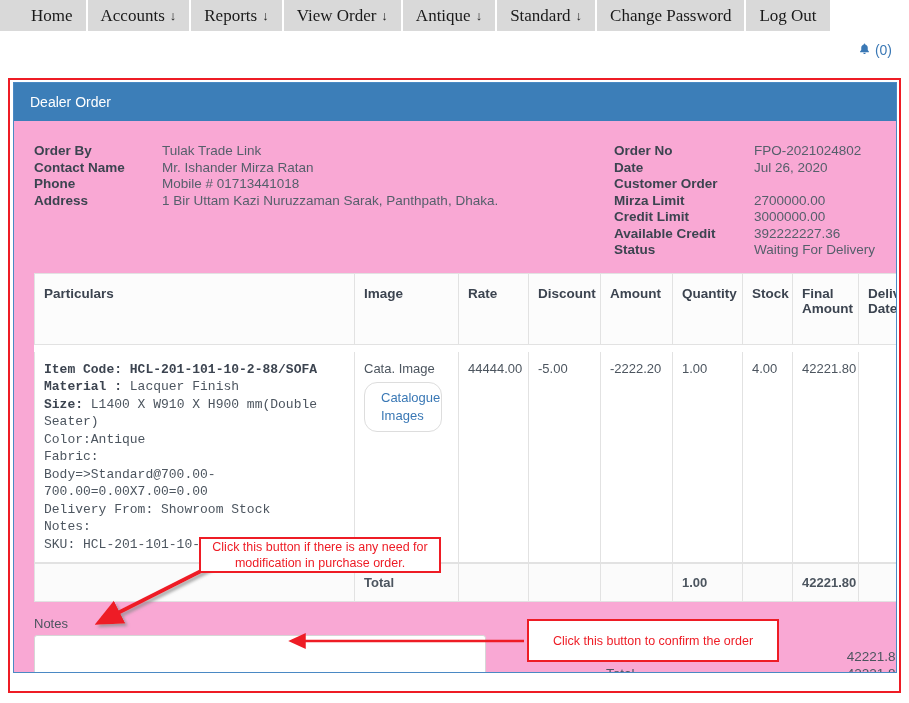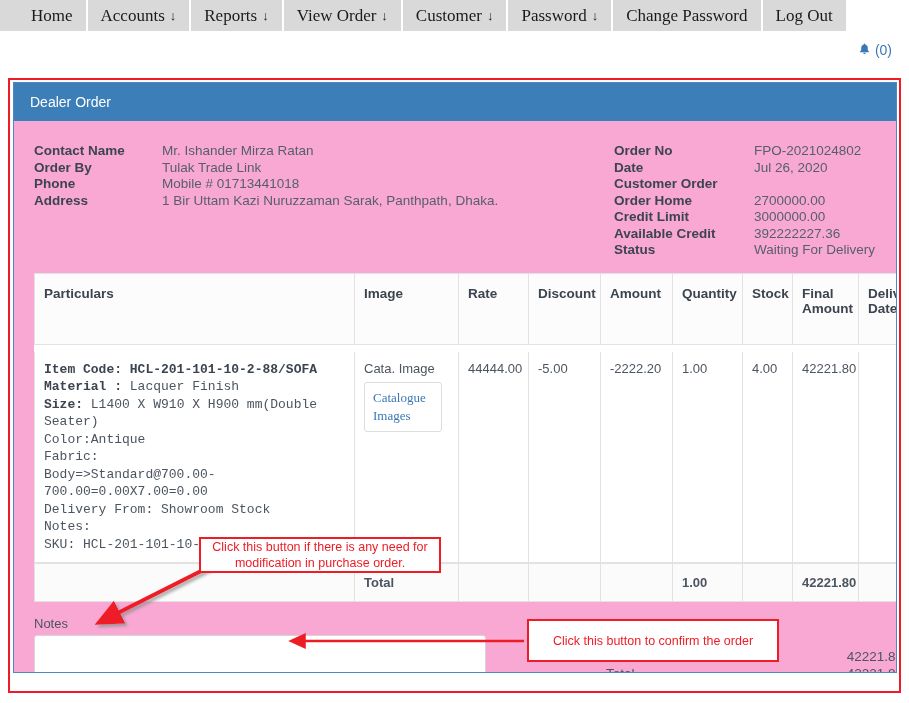--- a/index.html
+++ b/index.html
@@ -172,26 +172,25 @@
   .col-qty    { width: 70px; }
   .col-stock  { width: 50px; }
   .col-final  { width: 66px; }
   .col-deliv  { width: 74px; }
 
   .item-line { line-height: 17.5px; font-family: Liberation Mono, monospace; }
   .item-line b { color: #3c4450; }
   .cata-label { margin-bottom: 6px; color: #4c555f; }
   .cata-box {
     border: 1px solid #dddddd;
-    border-radius: 3px;
-    padding: 6px 8px;
+    border-radius: 13px;
+    padding: 6px 16px;
     width: 78px;
     box-sizing: border-box;
     line-height: 18px;
-    font-family: Liberation Serif, serif;
   }
   .cata-box a {
     color: #3a78b5;
     text-decoration: none;
     cursor: pointer;
   }
 
   
   .bottom-wrap {
     position: relative;
@@ -287,25 +286,25 @@
   </div>
   <div class="nav-item">
     <span>Reports</span>
     <span class="caret-down">↓</span>
   </div>
   <div class="nav-item">
     <span>View Order</span>
     <span class="caret-down">↓</span>
   </div>
   <div class="nav-item">
-    <span>Customer</span>
+    <span>Antique</span>
     <span class="caret-down">↓</span>
   </div>
   <div class="nav-item">
-    <span>Password</span>
+    <span>Standard</span>
     <span class="caret-down">↓</span>
   </div>
   <div class="nav-item">
     <span>Change Password</span>
   </div>
   <div class="nav-item">
     <span>Log Out</span>
   </div>
   <div class="nav-tail"></div>
 </div>
@@ -328,28 +327,28 @@
 
   <div class="panel-head">
     <span>Dealer Order</span>
   </div>
 
   <div class="panel-body">
 
     <div class="meta-wrap">
       <div class="meta-left">
         <div class="meta-line">
+          <span class="meta-k">Order By</span>
+          <span class="meta-v">Tulak Trade Link</span>
+        </div>
+        <div class="meta-line">
           <span class="meta-k">Contact Name</span>
           <span class="meta-v">Mr. Ishander Mirza Ratan</span>
         </div>
         <div class="meta-line">
-          <span class="meta-k">Order By</span>
-          <span class="meta-v">Tulak Trade Link</span>
-        </div>
-        <div class="meta-line">
           <span class="meta-k">Phone</span>
           <span class="meta-v">Mobile # 01713441018</span>
         </div>
         <div class="meta-line">
           <span class="meta-k">Address</span>
           <span class="meta-v">1 Bir Uttam Kazi Nuruzzaman Sarak, Panthpath, Dhaka.</span>
         </div>
       </div>
 
       <div class="meta-right">
@@ -359,21 +358,21 @@
         </div>
         <div class="meta-line">
           <span class="meta-k">Date</span>
           <span class="meta-v">Jul 26, 2020</span>
         </div>
         <div class="meta-line">
           <span class="meta-k">Customer Order</span>
           <span class="meta-v"></span>
         </div>
         <div class="meta-line">
-          <span class="meta-k">Order Home</span>
+          <span class="meta-k">Mirza Limit</span>
           <span class="meta-v">2700000.00</span>
         </div>
         <div class="meta-line">
           <span class="meta-k">Credit Limit</span>
           <span class="meta-v">3000000.00</span>
         </div>
         <div class="meta-line">
           <span class="meta-k">Available Credit</span>
           <span class="meta-v">392222227.36</span>
         </div>

